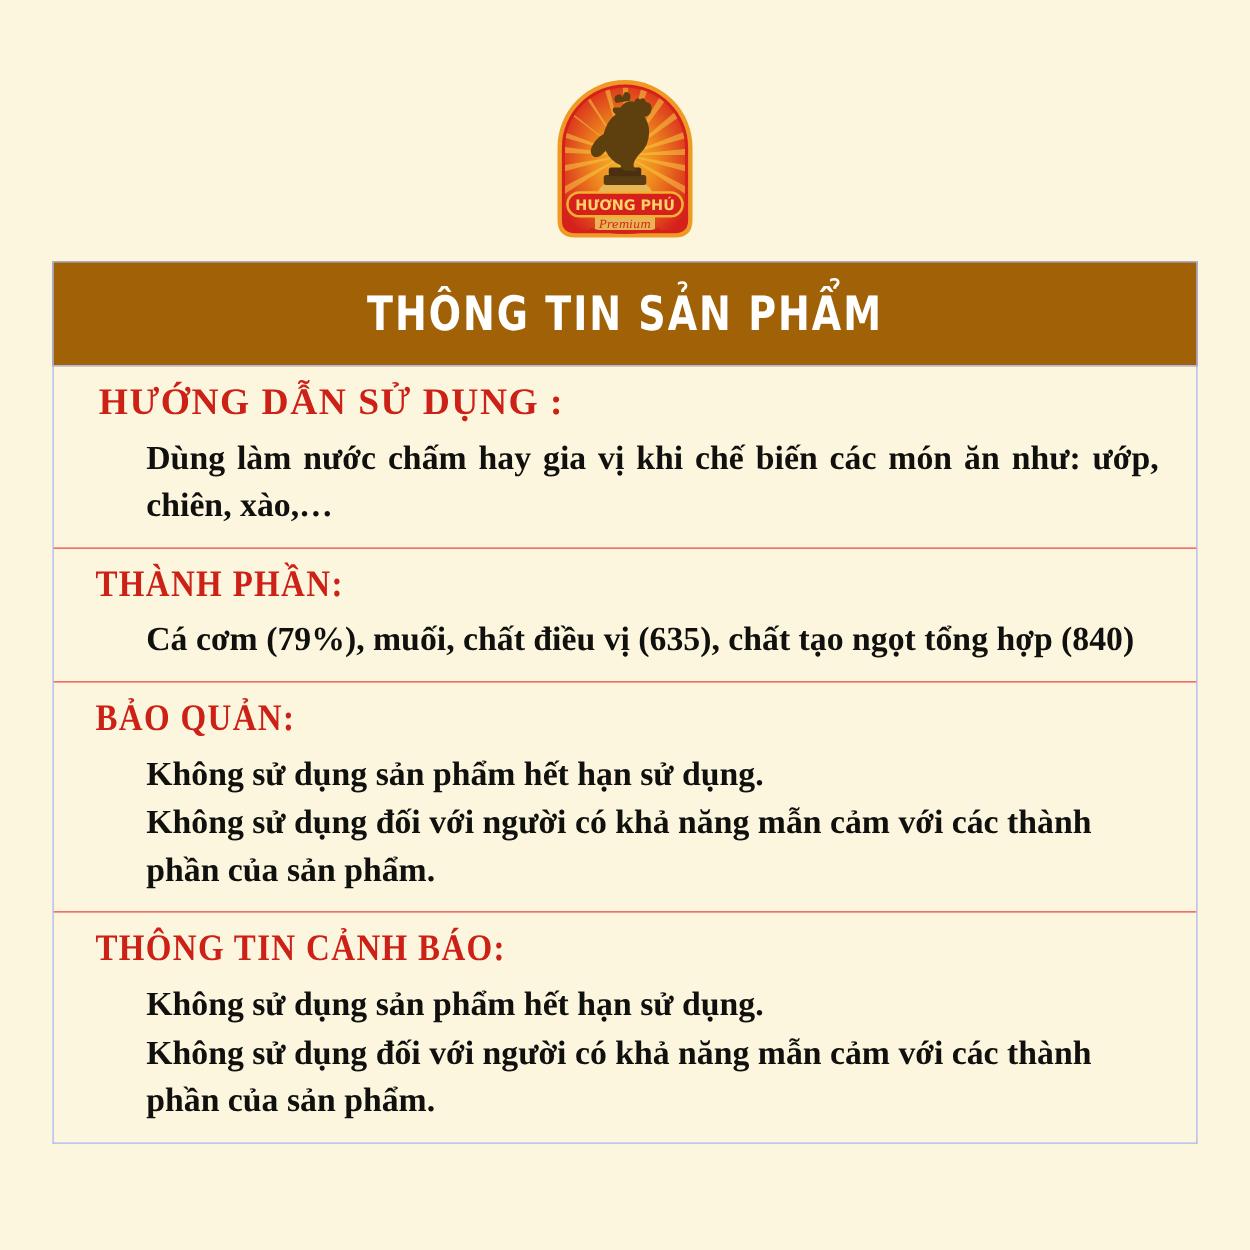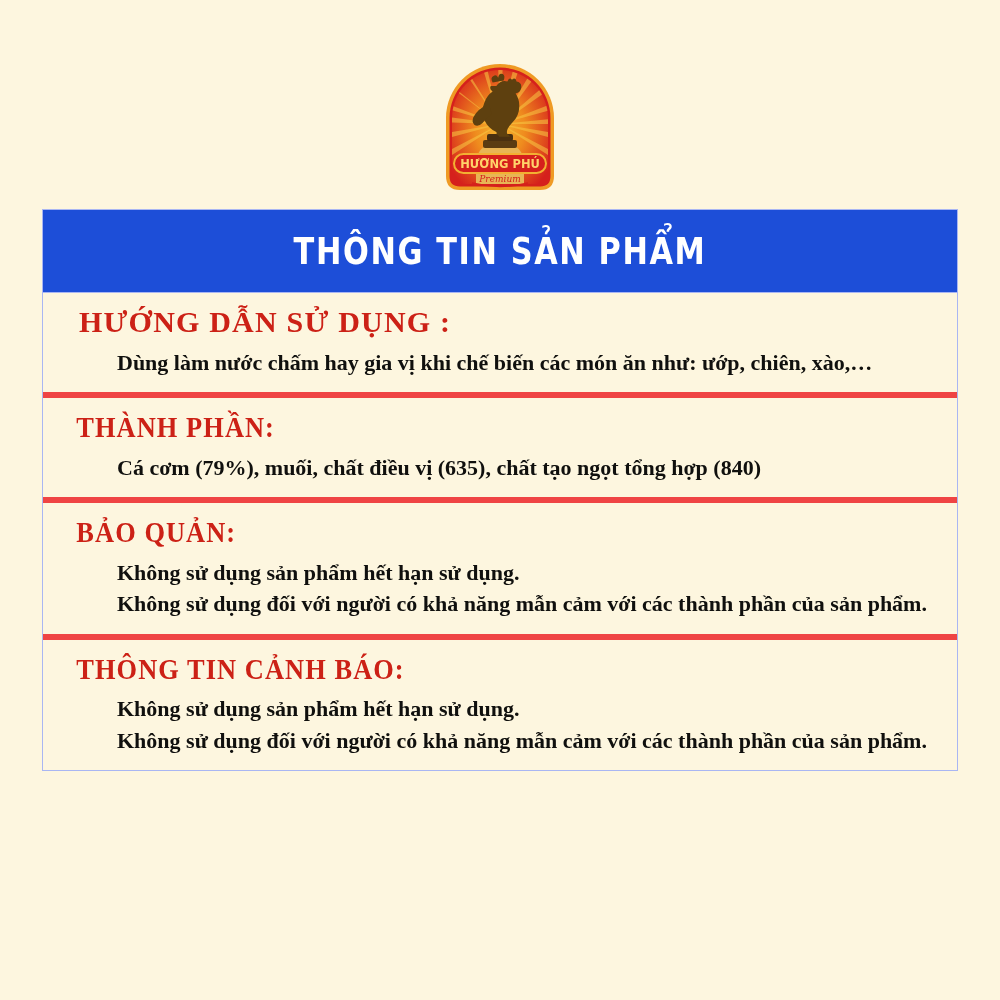--- a/index.html
+++ b/index.html
@@ -38,41 +38,41 @@
     left: 42px;
     top: 210px;
     width: 916px;
     border: 1px solid #a9b6f3;
     border-top: none;
     border-bottom: 1px solid #a9b6f3;
     background: #fdf6df;
   }
 
   .banner {
-    background: #1d4ed8;
+    background: #a16207;
     height: 84px;
     border: 1px solid #a9b6f3;
     margin: -1px -1px 0 -1px;
     display: flex;
     align-items: center;
     justify-content: center;
   }
   .banner-title {
     color: #ffffff;
     font-family: "DejaVu Sans", "Liberation Sans", sans-serif;
     font-weight: bold;
     font-size: 38px;
     letter-spacing: 2px;
     transform: scaleX(0.80);
     transform-origin: center;
     white-space: nowrap;
   }
 
   .section {
-    border-bottom: 6px solid #ef4444;
+    border-bottom: 1px solid #ef4444;
     padding: 9px 14px 14px 14px;
   }
   .section:last-child { border-bottom: none; }
 
   .sec-head {
     color: #cc2116;
     font-family: "Liberation Serif", "DejaVu Serif", serif;
     font-weight: bold;
     font-size: 30px;
     letter-spacing: 1.2px;
@@ -82,21 +82,21 @@
   }
   .sec-head.condensed {
     transform: scaleX(0.88);
     transform-origin: left center;
   }
 
   .sec-body {
     color: #10100e;
     font-family: "Liberation Serif", "DejaVu Serif", serif;
     font-weight: bold;
-    font-size: 22px;
+    font-size: 27px;
     line-height: 1.43;
     padding-left: 60px;
     padding-right: 16px;
     padding-top: 5px;
   }
   .sec-body.justify { text-align: justify; text-align-last: left; }
   .sec-body p { margin: 0; }
 </style>
 </head>
 <body>

